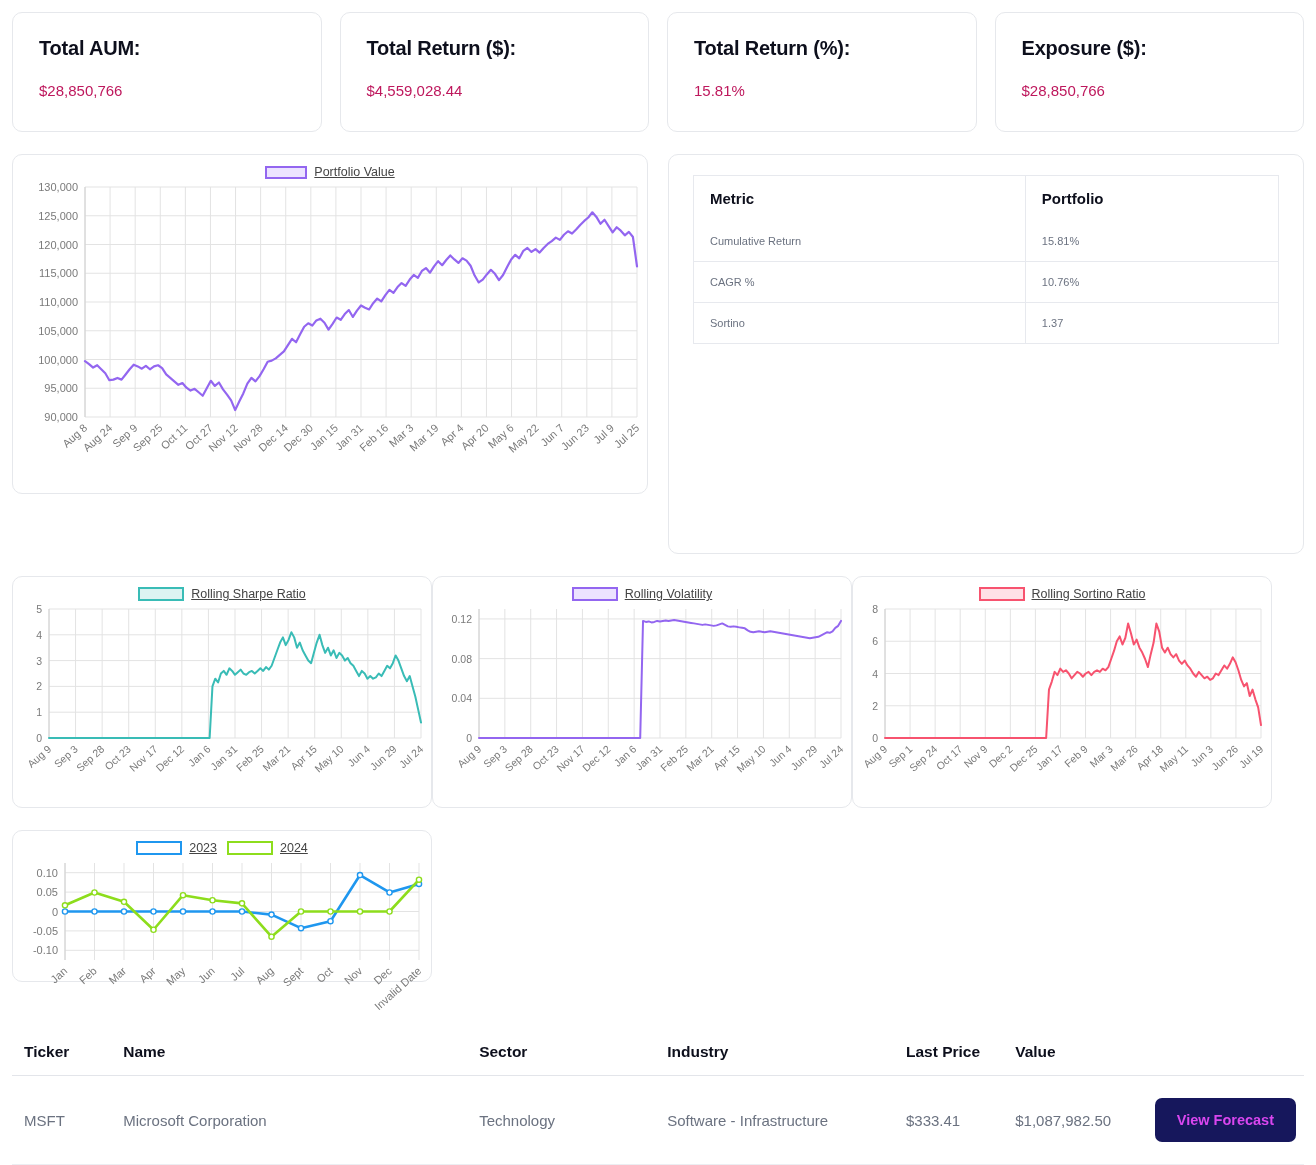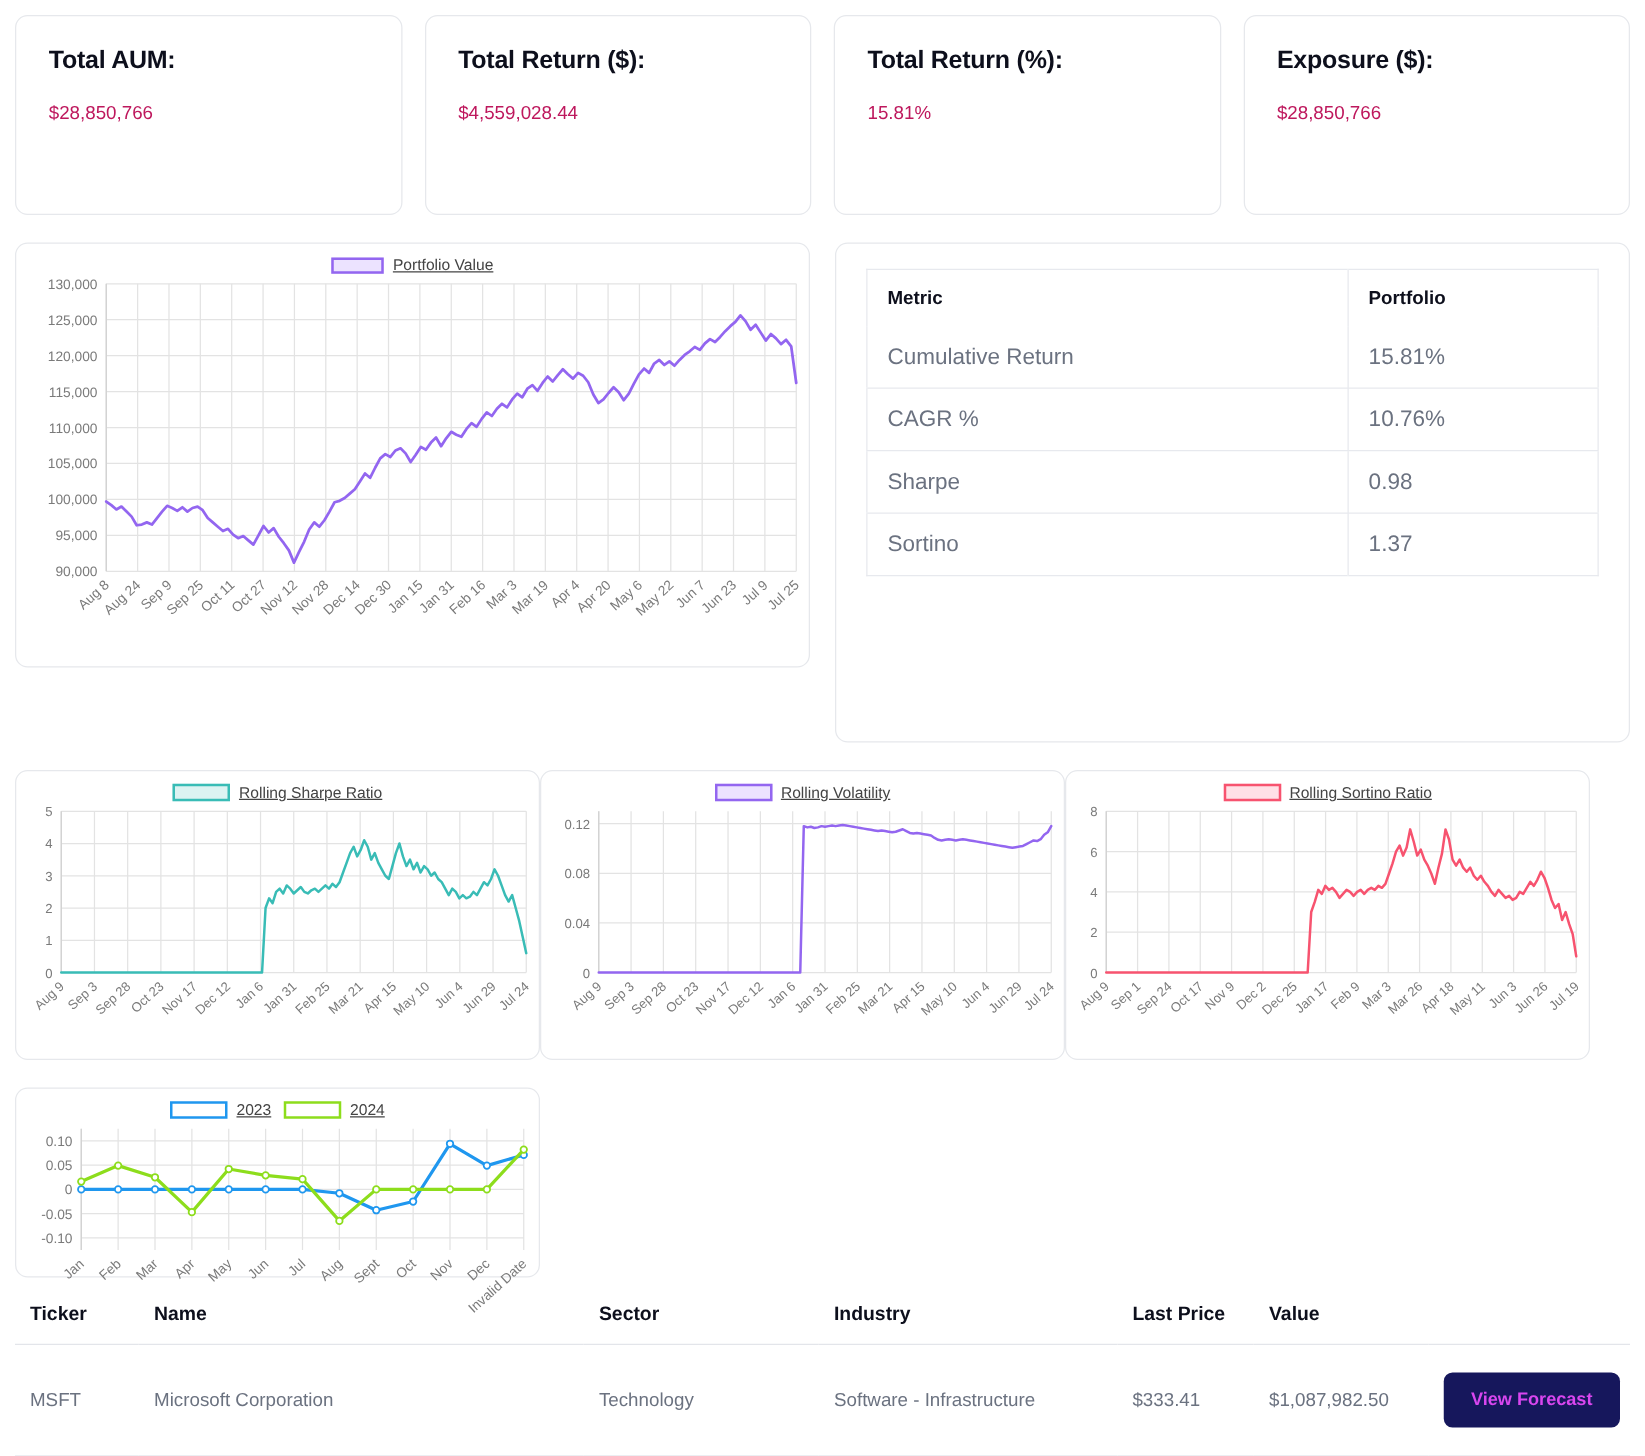--- a/index.html
+++ b/index.html
@@ -14,21 +14,21 @@
   .kpi-row {
     display: flex;
     gap: 18px;
     padding: 12px 12px 0 12px;
   }
   .kpi-card {
     flex: 1;
     background: #fff;
     border: 1px solid #e6e8ec;
     border-radius: 10px;
-    height: 160px;
+    height: 120px;
     padding: 24px 26px;
   }
   .kpi-title {
     font-size: 20px;
     font-weight: 700;
     color: #0d0f1c;
     letter-spacing: -0.2px;
     margin: 0 0 22px 0;
   }
   .kpi-value {
@@ -53,21 +53,21 @@
 
   table.metrics {
     width: 100%;
     border-collapse: collapse;
     border: 1px solid #e7e9ee;
     border-radius: 4px;
   }
   table.metrics th, table.metrics td {
     text-align: left;
     padding: 14px 16px;
-    font-size: 18px;
+    font-size: 11px;
     border-bottom: 1px solid #e7e9ee;
     border-right: 1px solid #e7e9ee;
   }
   table.metrics th {
     font-weight: 700;
     color: #0d0f1c;
     font-size: 15px;
   }
   table.metrics td { color: #6b7280; }
   table.metrics tr:last-child th, table.metrics tr:last-child td { border-bottom: none; }
@@ -253,24 +253,20 @@
       <tbody>
         <tr>
           <td>Cumulative Return</td>
           <td>15.81%</td>
         </tr>
         <tr>
           <td>CAGR %</td>
           <td>10.76%</td>
         </tr>
         <tr>
-          <td>Sharpe</td>
-          <td>0.98</td>
-        </tr>
-        <tr>
           <td>Sortino</td>
           <td>1.37</td>
         </tr>
       </tbody>
     </table>
   </div>
 </div>
 
 <div class="small-row">
 

